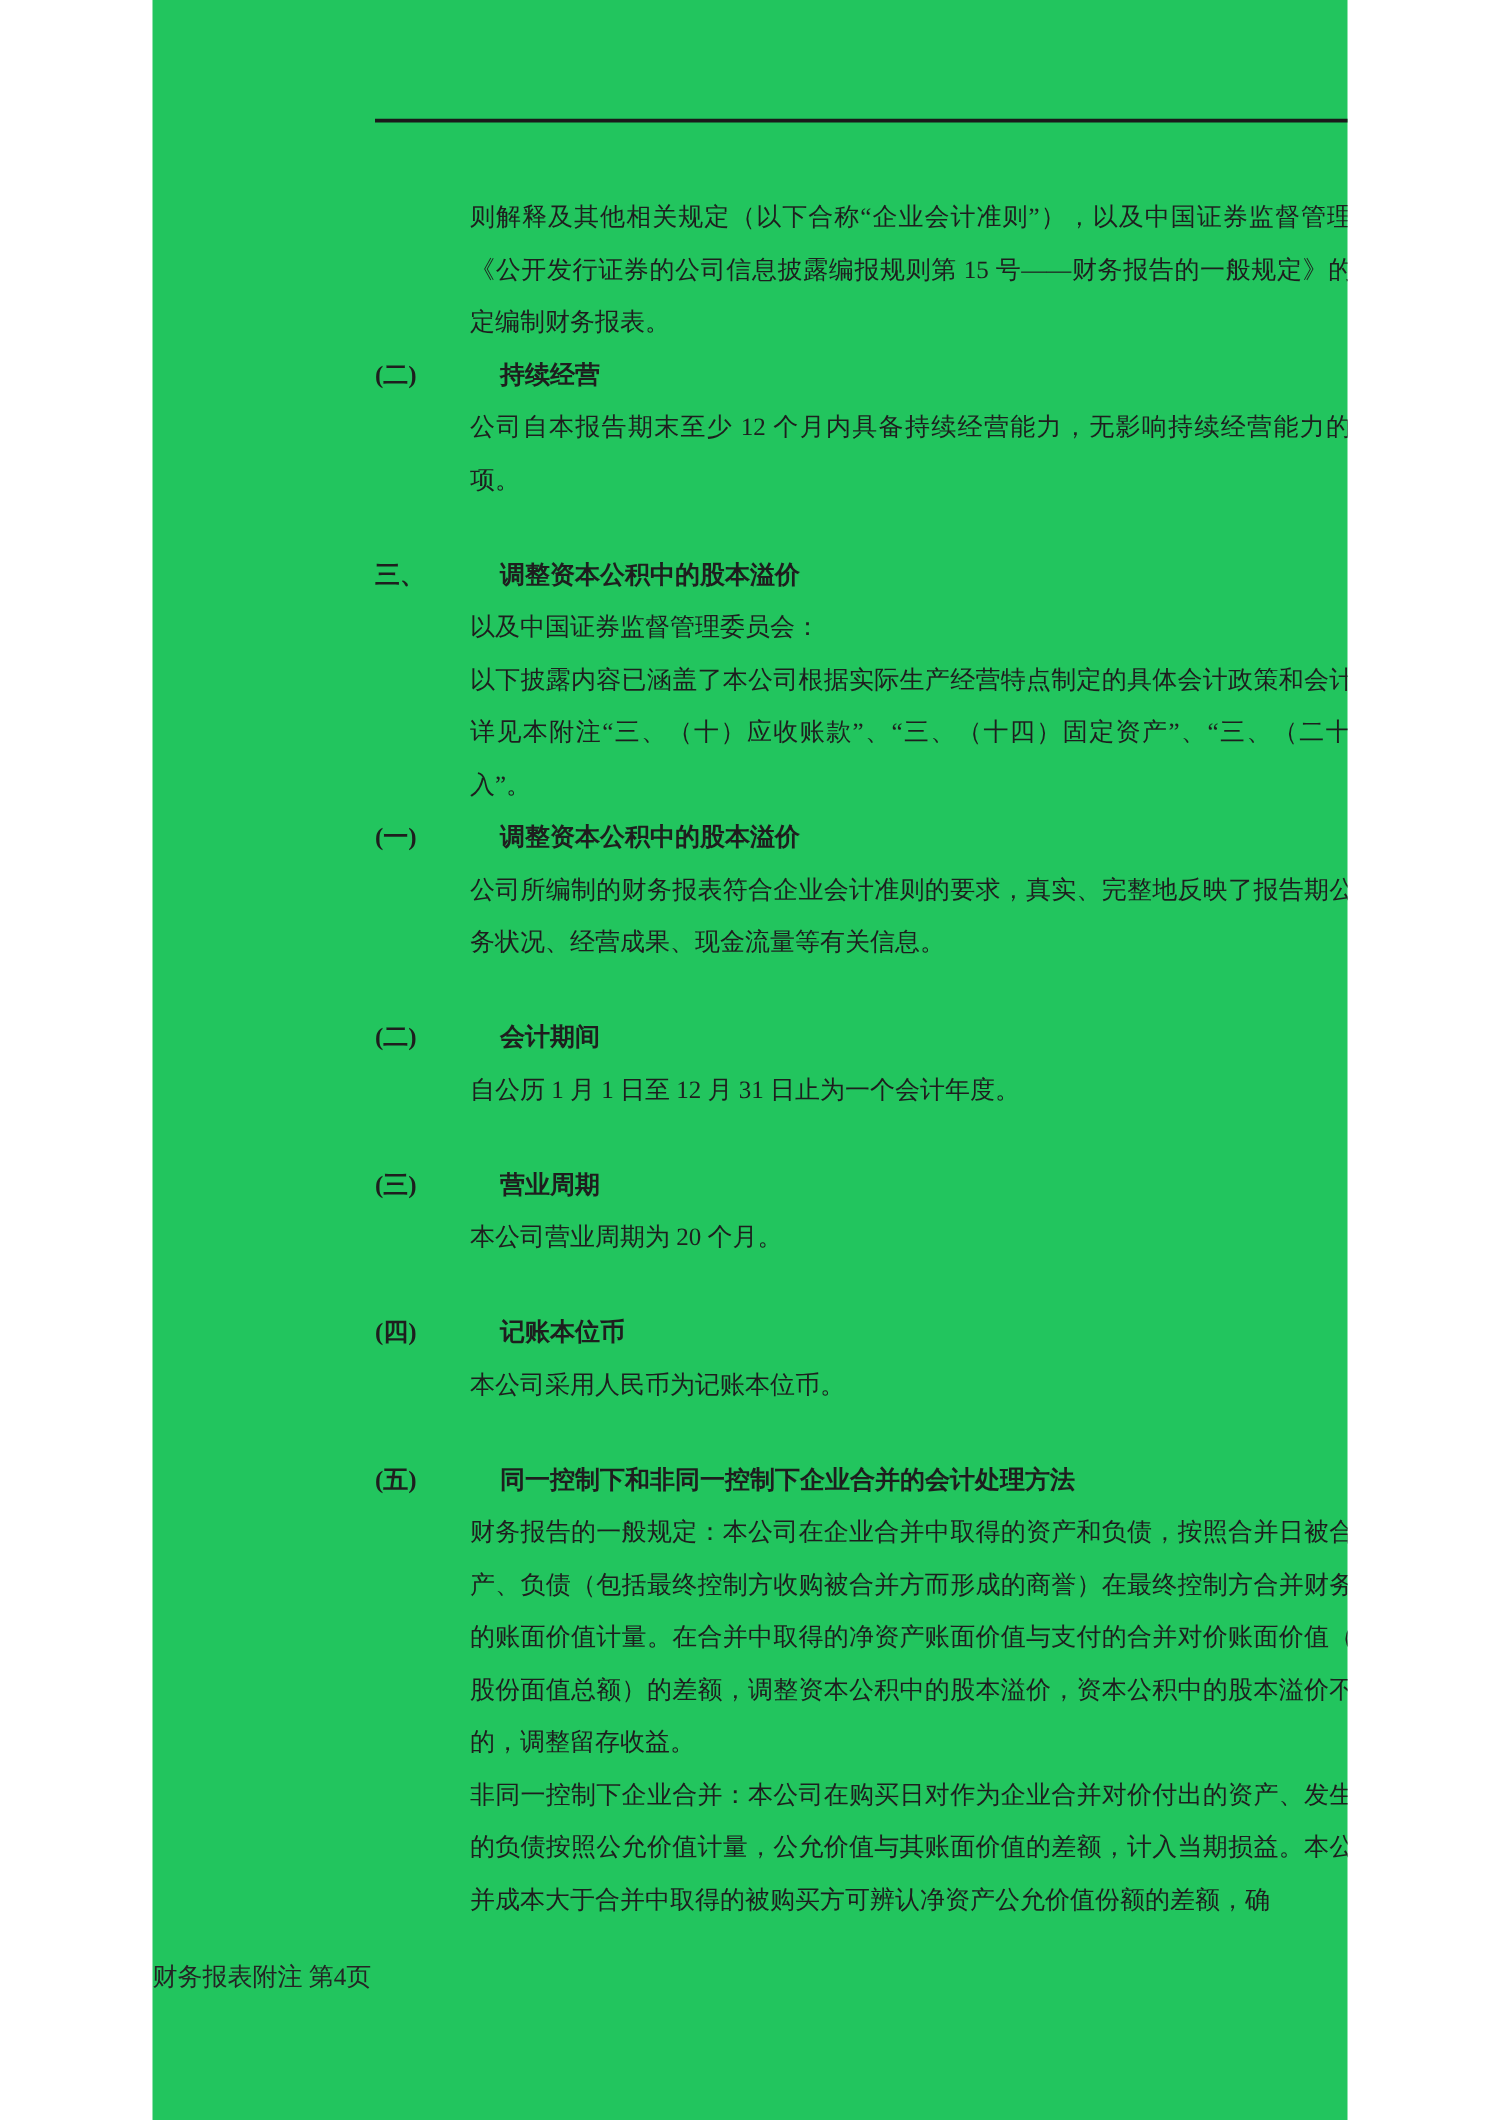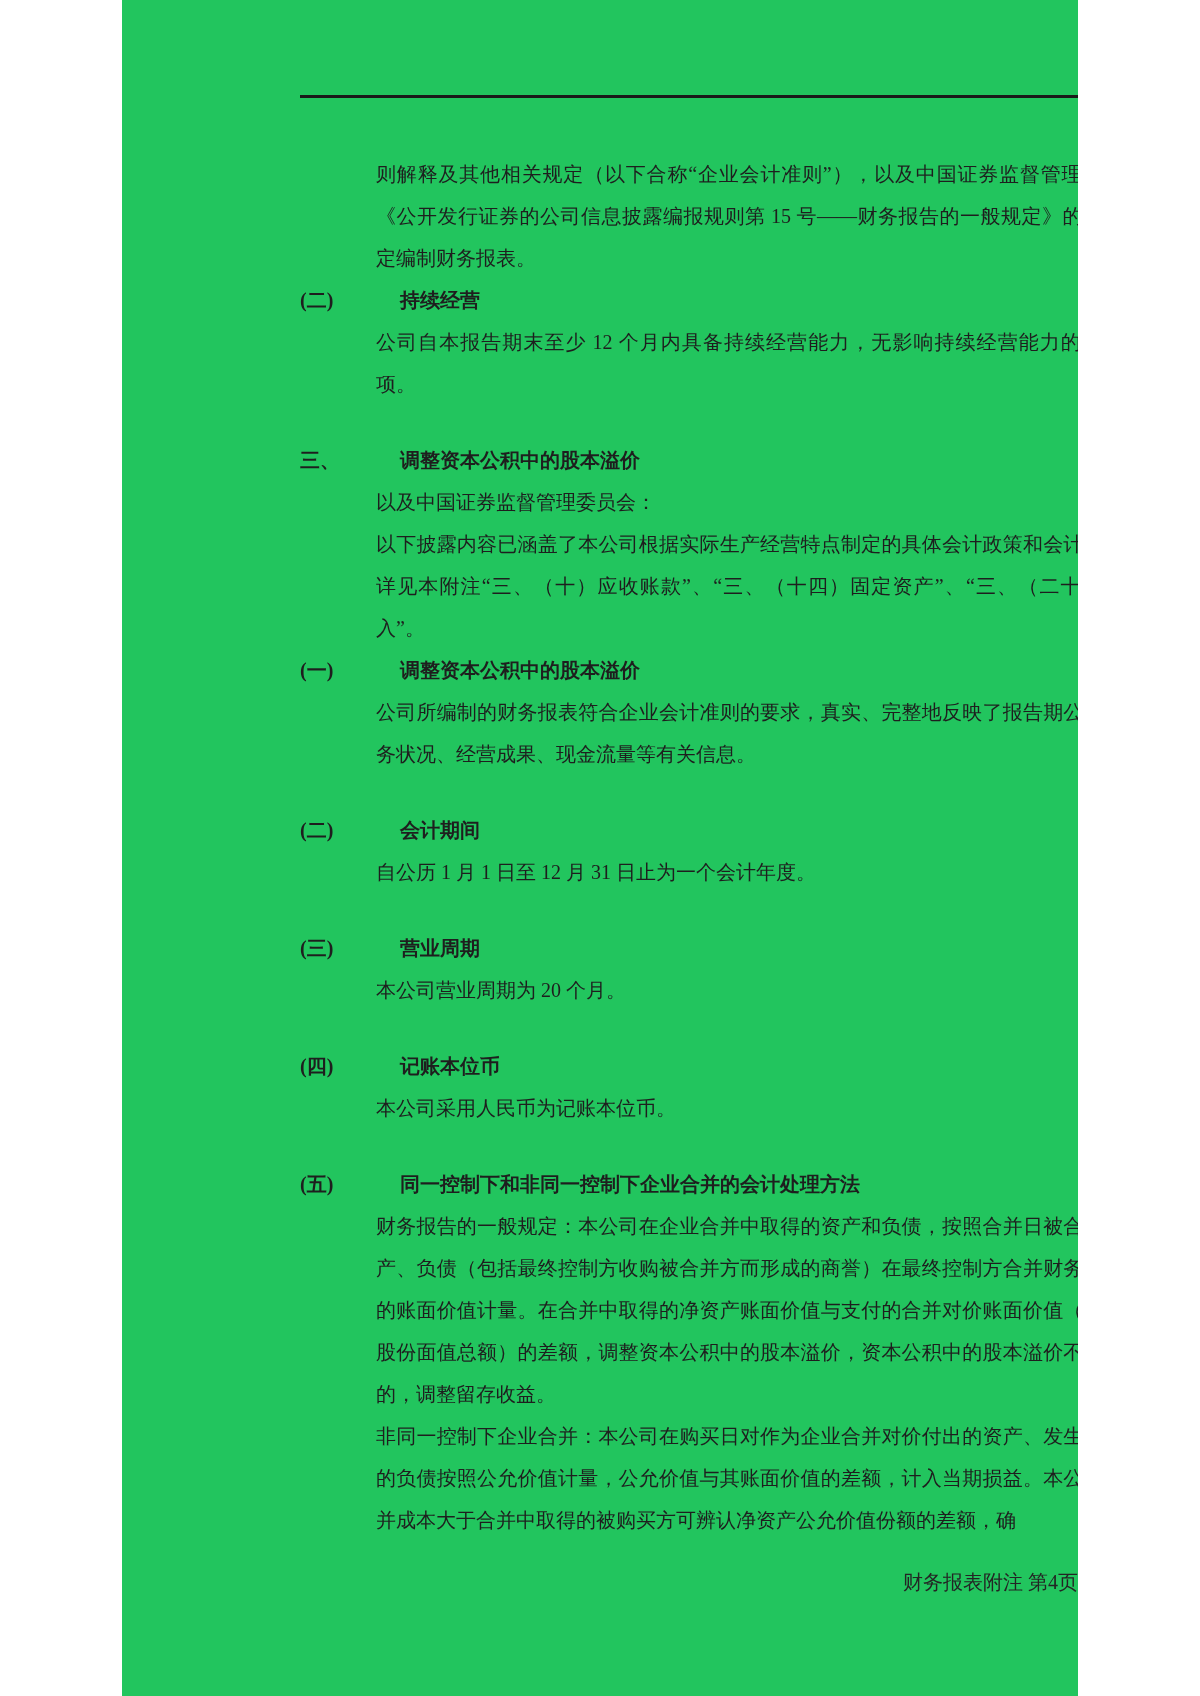--- a/index.html
+++ b/index.html
@@ -51,21 +51,21 @@
     line-height: 42px;
     font-weight: bold;
     text-align: left;
     margin-left: 24px;
   }
   .footer {
     position: absolute;
     left: 0;
     top: 1570px;
     width: 100%;
-    text-align: right;
+    text-align: left;
     font-size: 20px;
     line-height: 24px;
     color: #242424;
   }
 </style>
 </head>
 <body>
 
 <div class="page">
   <div class="content">

